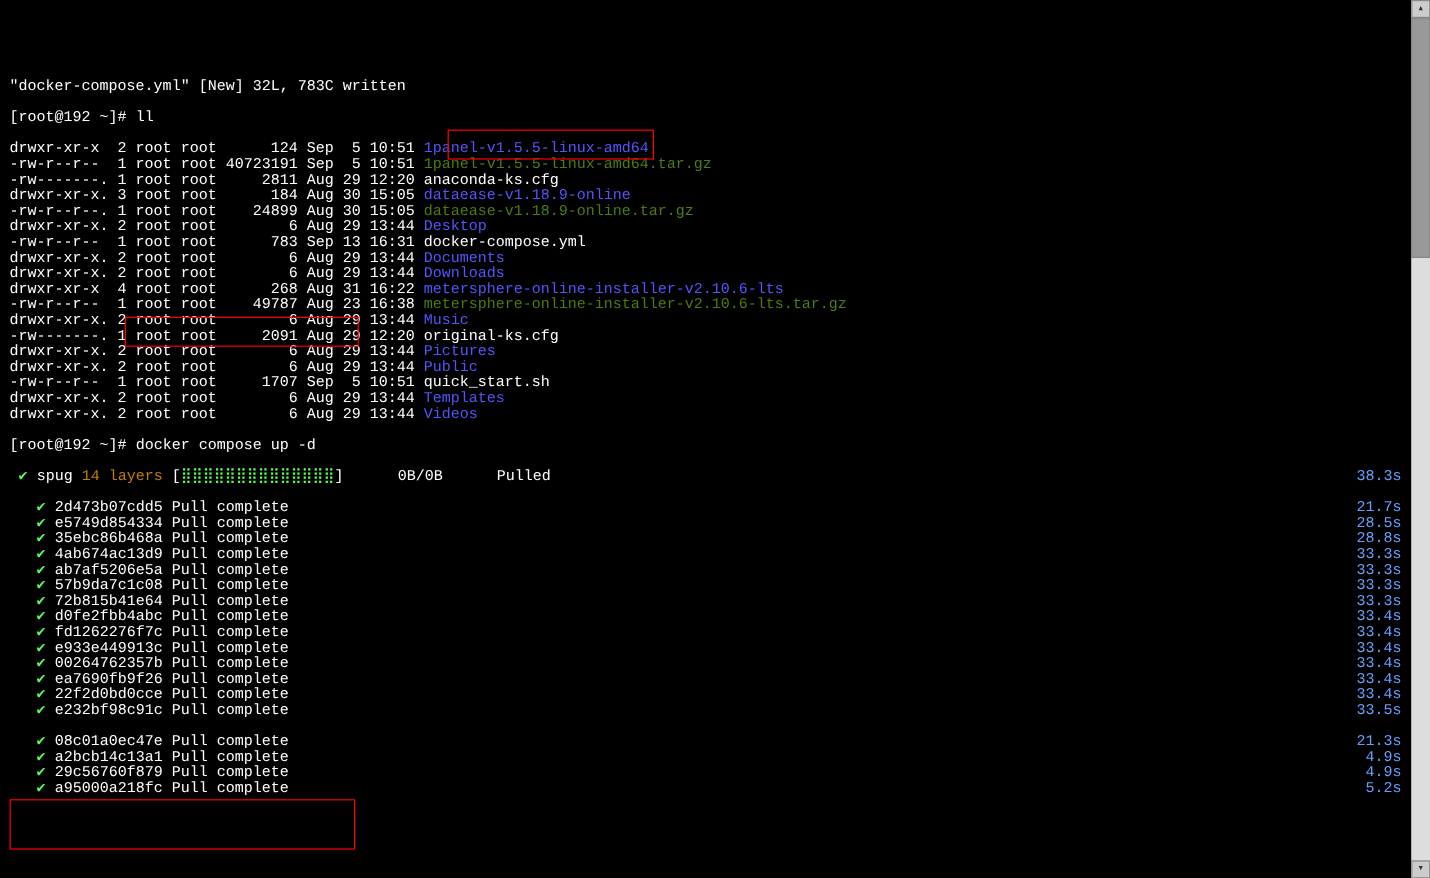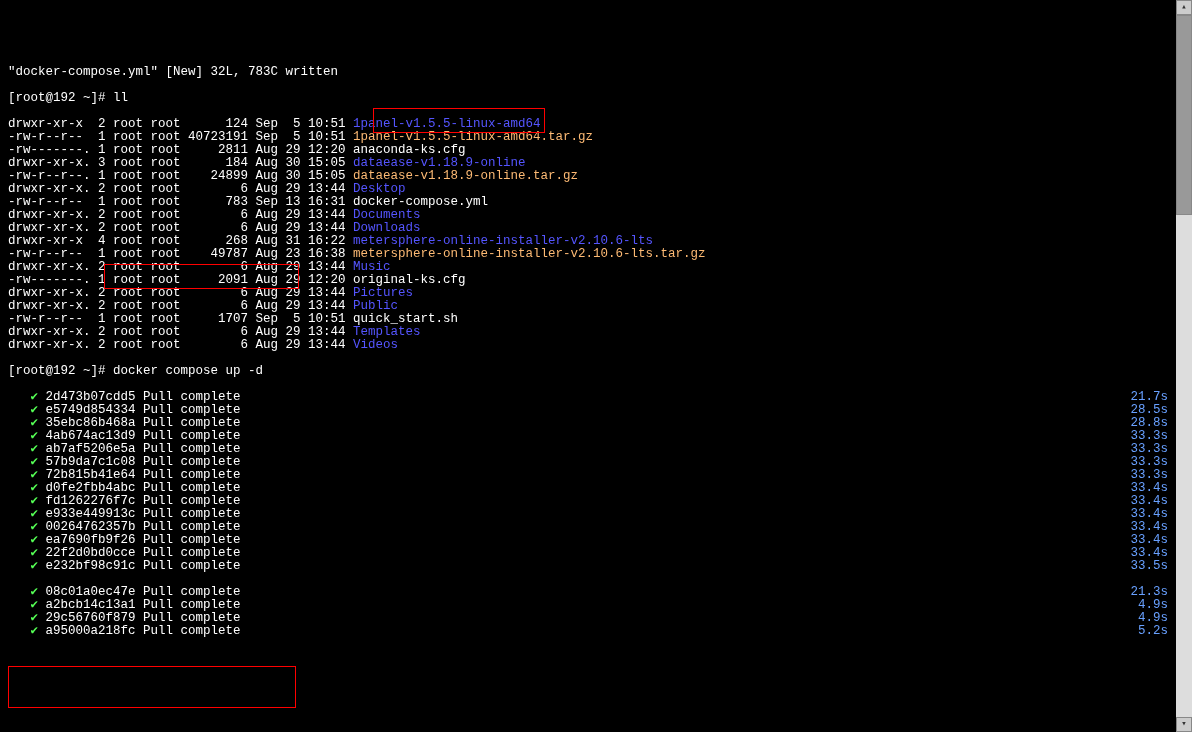--- a/index.html
+++ b/index.html
@@ -10,21 +10,21 @@
     font-size: 12.5px;
     line-height: 13px;
     color: #ccc;
     white-space: pre;
     position: relative;
   }
   .terminal { padding: 1px 8px; }
   .white     { color: #fff; }
   .blue      { color: #5555ff; }
   .bblue     { color: #68a0ff; }
-  .red       { color: #fdba74; }
+  .red       { color: #4d7c0f; }
   .green     { color: #55ff55; }
   .dgreen    { color: #009f00; }
   .greenhash { color: #55ff55; }
   .dorange   { color: #c47e00; }
   .line { height: 13px; }
   
   .box { position: absolute; border: 1px solid #ff0000; background: transparent; pointer-events: none; }
   
   .scrollbar-track { position: absolute; right: 0; top: 0; width: 16px; height: 732px; background: #ddd; }
   .scrollbar-thumb { position: absolute; right: 0; top: 15px; width: 16px; height: 200px; background: #999; border: 1px solid #888; }
@@ -34,20 +34,21 @@
 </head>
 <body>
 
 
 
 <div class="terminal">
 <div class="line white">"docker-compose.yml" [New] 32L, 783C written</div>
 <div class="line"><span class="white">[root@192 ~]# </span><span class="white">ll</span></div>
 <div id="filelist"><div class="line"><span class="white">drwxr-xr-x  2 root root      124 Sep  5 10:51 </span><span class="blue">1panel-v1.5.5-linux-amd64</span></div><div class="line"><span class="white">-rw-r--r--  1 root root 40723191 Sep  5 10:51 </span><span class="red">1panel-v1.5.5-linux-amd64.tar.gz</span></div><div class="line"><span class="white">-rw-------. 1 root root     2811 Aug 29 12:20 </span><span class="white">anaconda-ks.cfg</span></div><div class="line"><span class="white">drwxr-xr-x. 3 root root      184 Aug 30 15:05 </span><span class="blue">dataease-v1.18.9-online</span></div><div class="line"><span class="white">-rw-r--r--. 1 root root    24899 Aug 30 15:05 </span><span class="red">dataease-v1.18.9-online.tar.gz</span></div><div class="line"><span class="white">drwxr-xr-x. 2 root root        6 Aug 29 13:44 </span><span class="blue">Desktop</span></div><div class="line"><span class="white">-rw-r--r--  1 root root      783 Sep 13 16:31 </span><span class="white">docker-compose.yml</span></div><div class="line"><span class="white">drwxr-xr-x. 2 root root        6 Aug 29 13:44 </span><span class="blue">Documents</span></div><div class="line"><span class="white">drwxr-xr-x. 2 root root        6 Aug 29 13:44 </span><span class="blue">Downloads</span></div><div class="line"><span class="white">drwxr-xr-x  4 root root      268 Aug 31 16:22 </span><span class="blue">metersphere-online-installer-v2.10.6-lts</span></div><div class="line"><span class="white">-rw-r--r--  1 root root    49787 Aug 23 16:38 </span><span class="red">metersphere-online-installer-v2.10.6-lts.tar.gz</span></div><div class="line"><span class="white">drwxr-xr-x. 2 root root        6 Aug 29 13:44 </span><span class="blue">Music</span></div><div class="line"><span class="white">-rw-------. 1 root root     2091 Aug 29 12:20 </span><span class="white">original-ks.cfg</span></div><div class="line"><span class="white">drwxr-xr-x. 2 root root        6 Aug 29 13:44 </span><span class="blue">Pictures</span></div><div class="line"><span class="white">drwxr-xr-x. 2 root root        6 Aug 29 13:44 </span><span class="blue">Public</span></div><div class="line"><span class="white">-rw-r--r--  1 root root     1707 Sep  5 10:51 </span><span class="white">quick_start.sh</span></div><div class="line"><span class="white">drwxr-xr-x. 2 root root        6 Aug 29 13:44 </span><span class="blue">Templates</span></div><div class="line"><span class="white">drwxr-xr-x. 2 root root        6 Aug 29 13:44 </span><span class="blue">Videos</span></div></div>
 <div class="line"><span class="white">[root@192 ~]# </span><span class="white">docker compose up -d</span></div>
+<div class="line"> <span class="green">✔</span> <span class="white">spug</span> <span class="dorange">14 layers</span> <span class="white">[</span><span class="greenhash">⣿⣿⣿⣿⣿⣿⣿⣿⣿⣿⣿⣿⣿⣿</span><span class="white">]</span>      <span class="white">0B/0B</span>      <span class="white">Pulled</span><span class="timecol bblue">38.3s</span></div>
 <div id="spuglayers"><div class="line">   <span class="green">✔</span> <span class="white">2d473b07cdd5 Pull complete</span><span class="timecol bblue">21.7s</span></div><div class="line">   <span class="green">✔</span> <span class="white">e5749d854334 Pull complete</span><span class="timecol bblue">28.5s</span></div><div class="line">   <span class="green">✔</span> <span class="white">35ebc86b468a Pull complete</span><span class="timecol bblue">28.8s</span></div><div class="line">   <span class="green">✔</span> <span class="white">4ab674ac13d9 Pull complete</span><span class="timecol bblue">33.3s</span></div><div class="line">   <span class="green">✔</span> <span class="white">ab7af5206e5a Pull complete</span><span class="timecol bblue">33.3s</span></div><div class="line">   <span class="green">✔</span> <span class="white">57b9da7c1c08 Pull complete</span><span class="timecol bblue">33.3s</span></div><div class="line">   <span class="green">✔</span> <span class="white">72b815b41e64 Pull complete</span><span class="timecol bblue">33.3s</span></div><div class="line">   <span class="green">✔</span> <span class="white">d0fe2fbb4abc Pull complete</span><span class="timecol bblue">33.4s</span></div><div class="line">   <span class="green">✔</span> <span class="white">fd1262276f7c Pull complete</span><span class="timecol bblue">33.4s</span></div><div class="line">   <span class="green">✔</span> <span class="white">e933e449913c Pull complete</span><span class="timecol bblue">33.4s</span></div><div class="line">   <span class="green">✔</span> <span class="white">00264762357b Pull complete</span><span class="timecol bblue">33.4s</span></div><div class="line">   <span class="green">✔</span> <span class="white">ea7690fb9f26 Pull complete</span><span class="timecol bblue">33.4s</span></div><div class="line">   <span class="green">✔</span> <span class="white">22f2d0bd0cce Pull complete</span><span class="timecol bblue">33.4s</span></div><div class="line">   <span class="green">✔</span> <span class="white">e232bf98c91c Pull complete</span><span class="timecol bblue">33.5s</span></div></div>
 <div id="dblayers"><div class="line">   <span class="green">✔</span> <span class="white">08c01a0ec47e Pull complete</span><span class="timecol bblue">21.3s</span></div><div class="line">   <span class="green">✔</span> <span class="white">a2bcb14c13a1 Pull complete</span><span class="timecol bblue">4.9s</span></div><div class="line">   <span class="green">✔</span> <span class="white">29c56760f879 Pull complete</span><span class="timecol bblue">4.9s</span></div><div class="line">   <span class="green">✔</span> <span class="white">a95000a218fc Pull complete</span><span class="timecol bblue">5.2s</span></div></div>
 
 
 
 
 </div>
 
 
 <div class="box" style="left:373px; top:108px; width:172px; height:25px;"></div>

